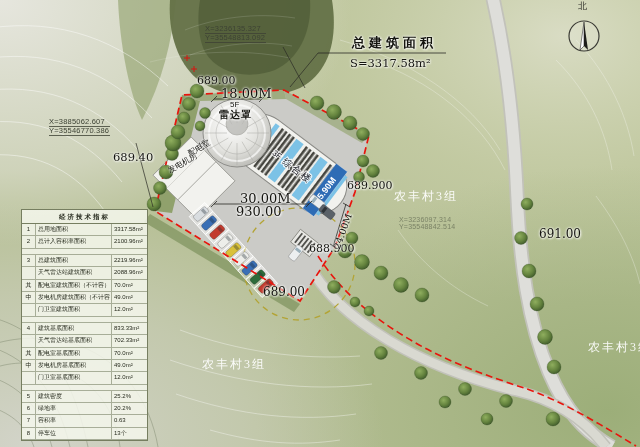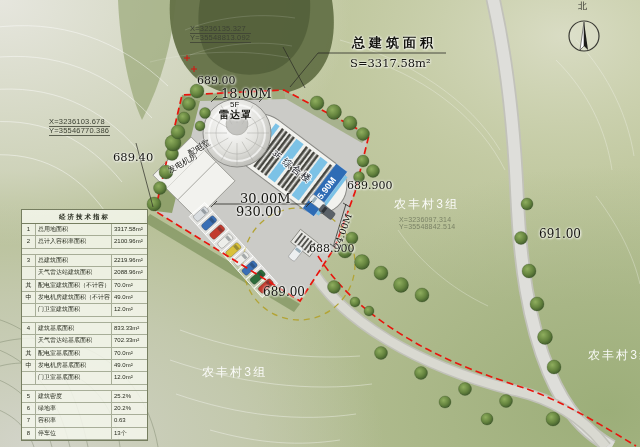--- a/index.html
+++ b/index.html
@@ -7,21 +7,21 @@
          font-family:"Liberation Sans",sans-serif;background:#b7c096;}
   #stage svg{position:absolute;left:0;top:0;}
   .lbl{position:absolute;white-space:nowrap;color:#14140f;line-height:1.05;}
   .ser{font-family:"DejaVu Serif",serif;}
   .halo{text-shadow:0 0 2px rgba(255,255,255,.95),0 0 3px rgba(255,255,255,.85),1px 1px 2px rgba(255,255,255,.7);}
   .coord{font-size:7.5px;color:#3d4234;letter-spacing:.2px;}
   .coord span{display:block;border-bottom:1px solid rgba(62,66,52,.8);padding:0 1px 0 0;}
   .coordfaint{font-size:7px;color:rgba(70,76,58,.55);letter-spacing:.2px;}
   .coordfaint span{display:block;}
   .elev{font-size:11px;}
-  .village{font-size:12px;color:rgba(255,255,255,.92);letter-spacing:2px;font-family:Liberation Mono, monospace;margin-top:9px;}
+  .village{font-size:12px;color:rgba(255,255,255,.92);letter-spacing:2px;font-family:Liberation Serif, serif;}
   .dim{font-size:13px;}
   .rot{transform-origin:0 0;}
   
   #ind-table{position:absolute;left:21px;top:209px;width:127px;box-sizing:border-box;
      background:rgba(244,247,236,.86);border:1px solid #767e60;font-size:6px;color:#272b1e;}
   #ind-title{height:13px;line-height:13px;text-align:center;font-weight:bold;font-size:6.5px;
      letter-spacing:2px;border-bottom:1px solid #767e60;}
   .trow{display:flex;height:11.4px;border-bottom:1px solid rgba(110,118,90,.55);}
   .trow.blank{height:5px;}
   .tc{overflow:hidden;white-space:nowrap;line-height:11.4px;}
@@ -319,26 +319,26 @@
       <line x1="318" y1="53" x2="290" y2="87" stroke-width=".7"></line>
     </g>
 
     <g>
       <circle cx="584" cy="36" r="15" fill="rgba(255,255,255,.12)" stroke="#3a3a34" stroke-width="1.2"></circle>
       <polygon points="584,22 580,50 584,46" fill="#ffffff" stroke="#333" stroke-width=".6"></polygon>
       <polygon points="584,22 588,50 584,46" fill="#1e1e1a"></polygon>
     </g>
   </svg>
 
-  <div class="lbl coord" style="left:190px;top:25px">
+  <div class="lbl coord" style="left:205px;top:25px">
     <span>X=3236135.327</span>
     <span>Y=35548813.092</span>
   </div>
   <div class="lbl coord" style="left:49px;top:118px">
-    <span>X=3236103.678</span>
+    <span>X=3885062.607</span>
     <span>Y=35546770.386</span>
   </div>
   <div class="lbl coordfaint" style="left:399px;top:216px">
     <span>X=3236097.314</span>
     <span>Y=35548842.514</span>
   </div>
 
   <div class="lbl ser halo" style="left:352px;top:36px;font-size:13px;letter-spacing:4px;font-weight:bold">总建筑面积</div>
   <div class="lbl ser halo" style="left:350px;top:57px;font-size:11.5px">S=3317.58m²</div>
 

